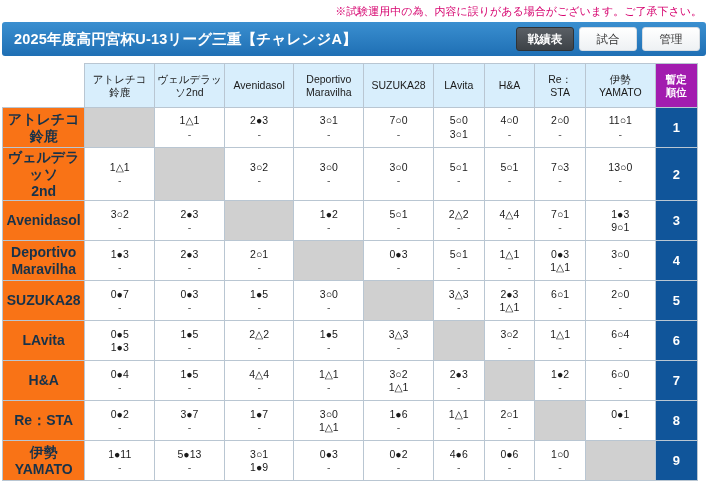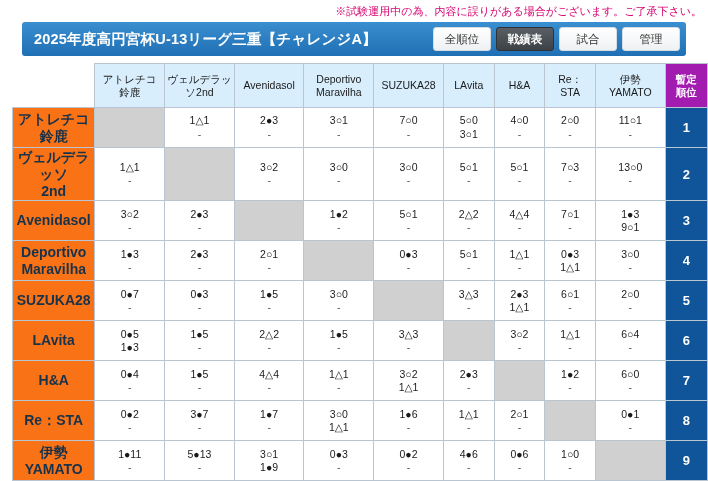--- a/index.html
+++ b/index.html
@@ -25,21 +25,21 @@
     padding: 0 6px 0 4px;
     font-size: 11px;
   }
   .notice-text { color: #d6006e; white-space: nowrap; }
   .notice-updated { color: #333333; white-space: nowrap; font-size: 11px; }
 
   
   .title-bar {
     position: relative;
     height: 34px;
-    margin: 0 22px;
+    margin: 0 2px;
     background: #2b7fc4;
     background: linear-gradient(#3a8fd0, #1f6fb4);
     border-radius: 3px;
     display: flex;
     align-items: center;
     padding: 0 6px;
   }
   .title-text {
     color: #ffffff;
     font-size: 14.5px;
@@ -70,21 +70,21 @@
   }
   .tab.active {
     background: linear-gradient(#5a5f65, #3d4247);
     border-color: #2f3337;
     color: #ffffff;
     font-weight: bold;
   }
 
   
   .table-wrap {
-    margin: 7px 6px 0 12px;
+    margin: 7px 6px 0 2px;
   }
   table.standings {
     width: 696px;
     border-collapse: collapse;
     table-layout: fixed;
   }
   table.standings th, table.standings td {
     border: 1px solid #b9c6d2;
     text-align: center;
     vertical-align: middle;
@@ -139,21 +139,20 @@
 
 <div id="page">
 
   <div class="notice-bar">
     <span class="notice-text">※試験運用中の為、内容に誤りがある場合がございます。ご了承下さい。</span>
   </div>
 
   <div class="title-bar">
     <span class="title-text">2025年度高円宮杯U-13リーグ三重【チャレンジA】</span>
     <div class="tab-group">
-      <div class="tab"><span>全順位</span></div>
       <div class="tab active"><span>戦績表</span></div>
       <div class="tab"><span>試合</span></div>
       <div class="tab"><span>管理</span></div>
     </div>
   </div>
 
   <div class="table-wrap">
     <table class="standings">
       <colgroup>
         <col class="c-team">

